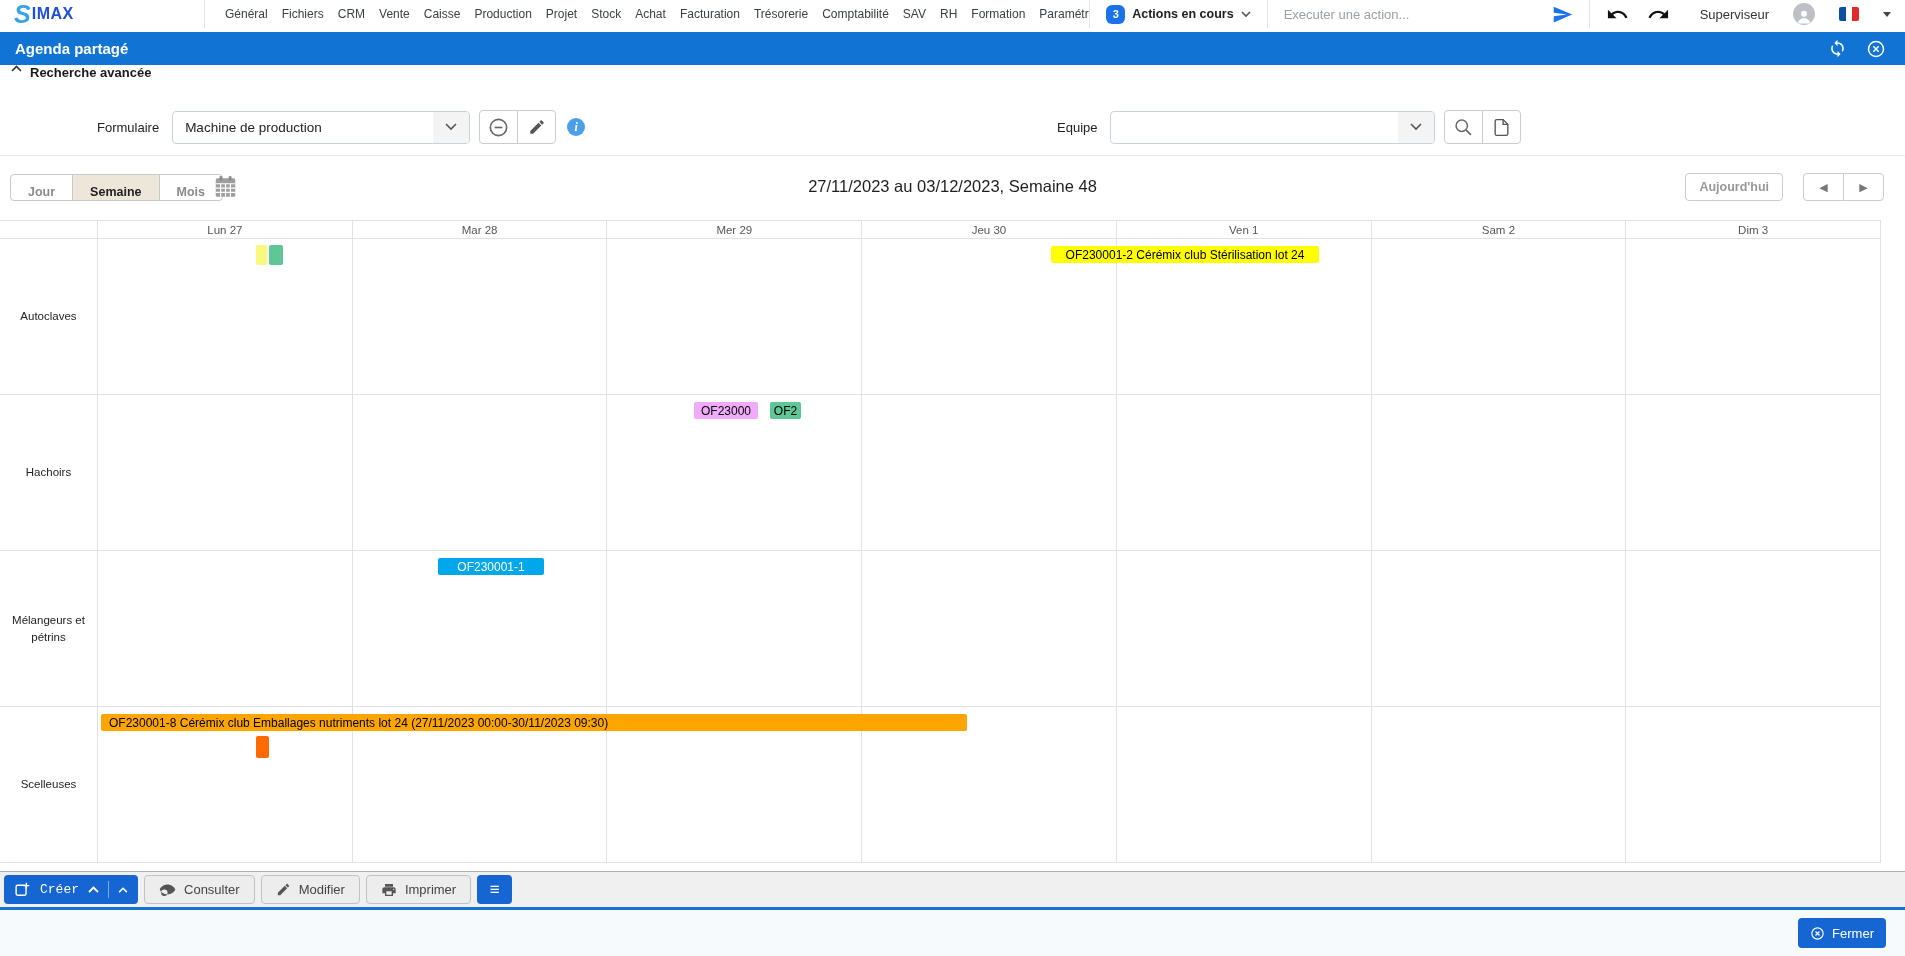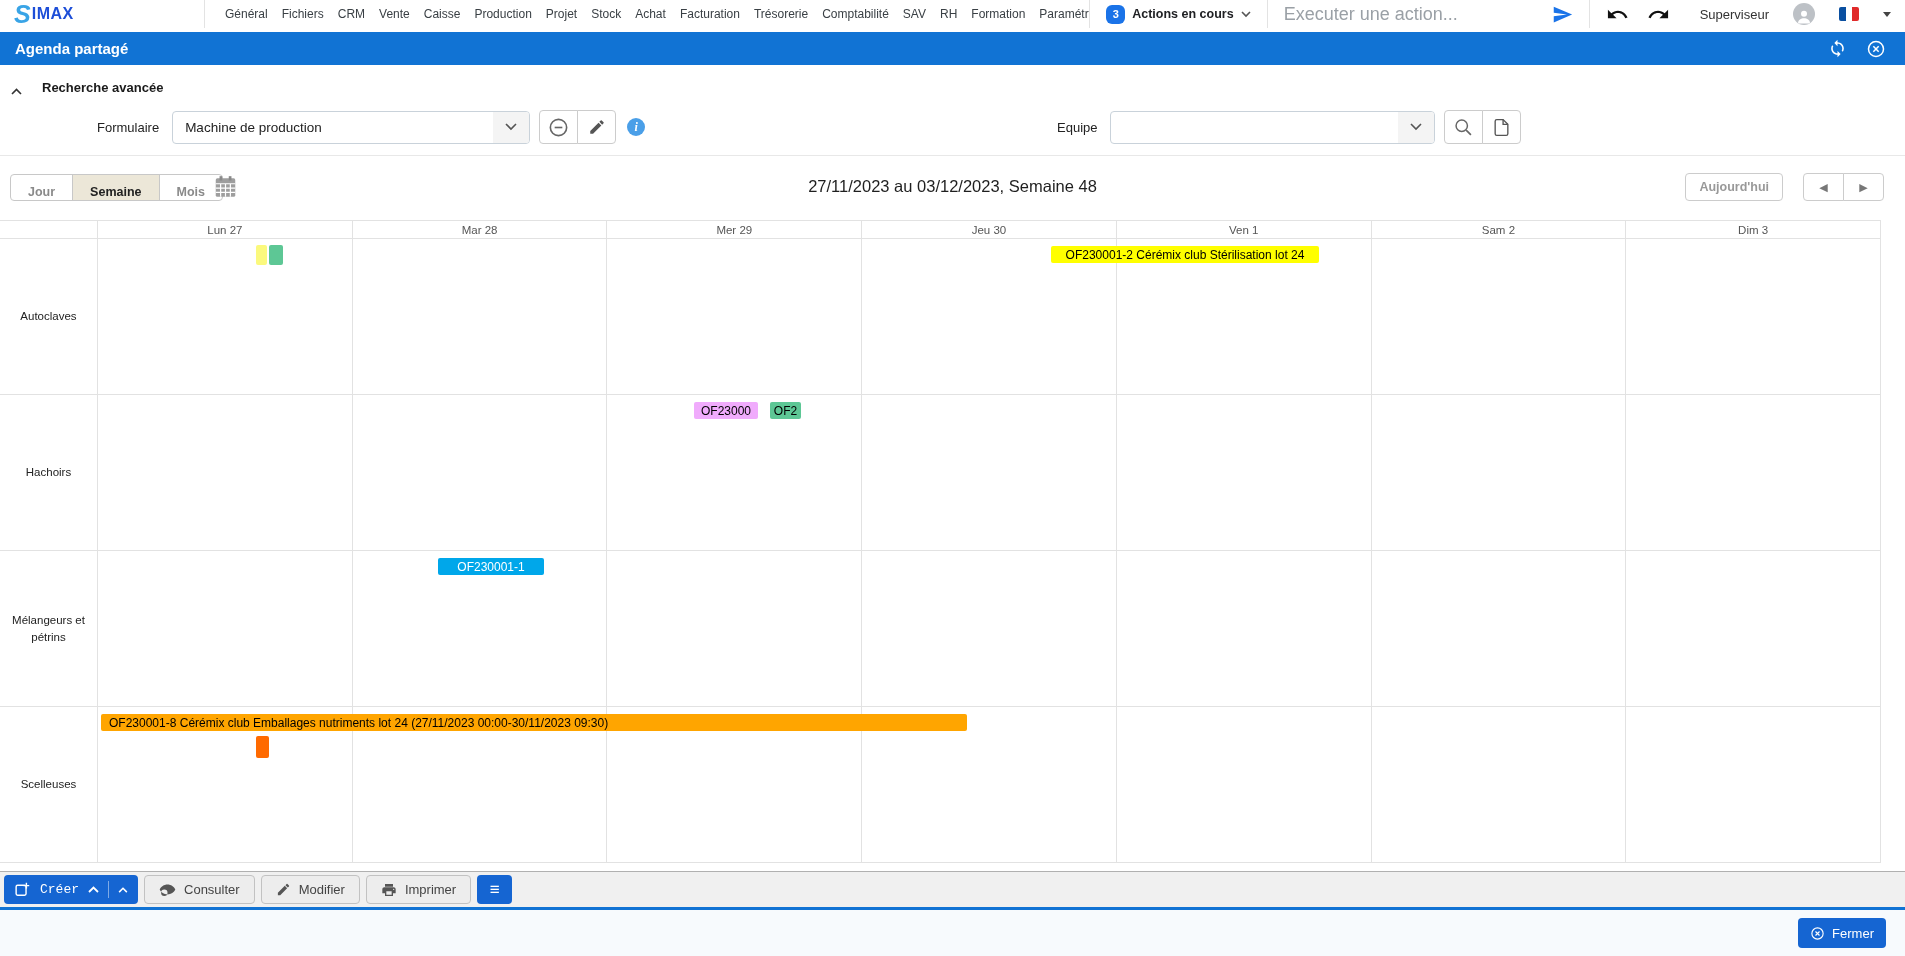--- a/index.html
+++ b/index.html
@@ -15,42 +15,42 @@
   .menu { flex:1; min-width:0; display:flex; gap:14px; padding:0 20px; overflow:hidden;
           font-size:12px; color:#3a4045; white-space:nowrap; }
   .menu-item { cursor:pointer; }
   .actions { height:100%; display:flex; align-items:center; gap:7px; padding:0 16px;
              border-left:1px solid #e3e3e3; border-right:1px solid #e3e3e3;
              font-size:12.5px; font-weight:700; color:#202124; white-space:nowrap; }
   .badge { width:19px; height:19px; border-radius:6px; background:#1a73e8; color:#fff;
            font-size:11px; font-weight:700; display:flex; align-items:center; justify-content:center; }
   .exec { display:flex; align-items:center; gap:10px; padding:0 16px; width:322px;
           border-right:1px solid #e3e3e3; height:100%; }
-  .exec input { border:none; outline:none; flex:1; font-size:18px; color:#444;
+  .exec input { border:none; outline:none; flex:1; font-size:13px; color:#444;
                 font-family:"Liberation Sans",sans-serif; }
   .exec input::placeholder { color:#9aa0a6; }
   .histbtns { display:flex; align-items:center; gap:18px; padding:0 16px; height:100%; }
   .userbox { display:flex; align-items:center; gap:24px; padding:0 14px; height:100%;
              font-size:13px; color:#333; white-space:nowrap; }
   .avatar { width:22px; height:22px; border-radius:50%; background:#bdc1c6; overflow:hidden;
             display:flex; align-items:flex-end; justify-content:center; }
   .flag { width:20px; height:14px; border-radius:2px; overflow:hidden; display:flex; }
   .flag i { flex:1; }
   .caret-down { width:0; height:0; border-left:4px solid transparent; border-right:4px solid transparent;
                 border-top:5px solid #444; }
 
   
   .titlebar { margin-top:4px; height:33px; background:#1173d4; color:#fff;
               display:flex; align-items:center; padding:0 15px; }
   .titlebar .ttl { font-size:15px; font-weight:700; }
   .titlebar .ticons { margin-left:auto; display:flex; align-items:center; gap:19px; padding-right:4px; }
   .ticons svg { display:block; cursor:pointer; }
 
   
-  .searchrow { height:34px; display:flex; align-items:flex-end; gap:20px; padding:0 0 4px 11px; }
+  .searchrow { height:34px; display:flex; gap:8px; padding:0 0 4px 11px; }
   .searchrow .lbl { font-size:13px; font-weight:700; color:#1a1a1a; }
   .formrow { height:57px; position:relative; display:flex; align-items:center;
              border-bottom:1px solid #e8e8e8; }
   .fl-label { margin-left:97px; margin-right:13px; font-size:13px; color:#222; }
   .sel { height:33px; border:1px solid #c9d2da; border-radius:4px; background:#fff;
          display:flex; align-items:center; font-size:13.5px; color:#222; overflow:hidden; }
   .sel .txt { padding-left:12px; flex:1; white-space:nowrap; }
   .sel .chevzone { width:36px; height:100%; background:#f4f4f4; display:flex;
                    align-items:center; justify-content:center; }
   .ibtn-group { display:flex; margin-left:9px; }
@@ -201,21 +201,21 @@
 
 <div class="searchrow">
   <svg width="11" height="7" viewBox="0 0 11 7">
       <path d="M1 6l4.5-4.5L10 6" fill="none" stroke="#333" stroke-width="1.6"></path>
     </svg>
   <span class="lbl">Recherche avancée</span>
 </div>
 
 <div class="formrow">
   <span class="fl-label">Formulaire</span>
-  <div class="sel" style="width:358px">
+  <div class="sel" style="width:298px">
     <span class="txt">Machine de production</span>
     <span class="chevzone">
         <svg width="12" height="8" viewBox="0 0 12 8">
           <path d="M1 1l5 5 5-5" fill="none" stroke="#555" stroke-width="1.6"></path>
         </svg>
       </span>
   </div>
   <div class="ibtn-group">
     <div class="ibtn">
       <svg width="23" height="23" viewBox="0 0 24 24">

